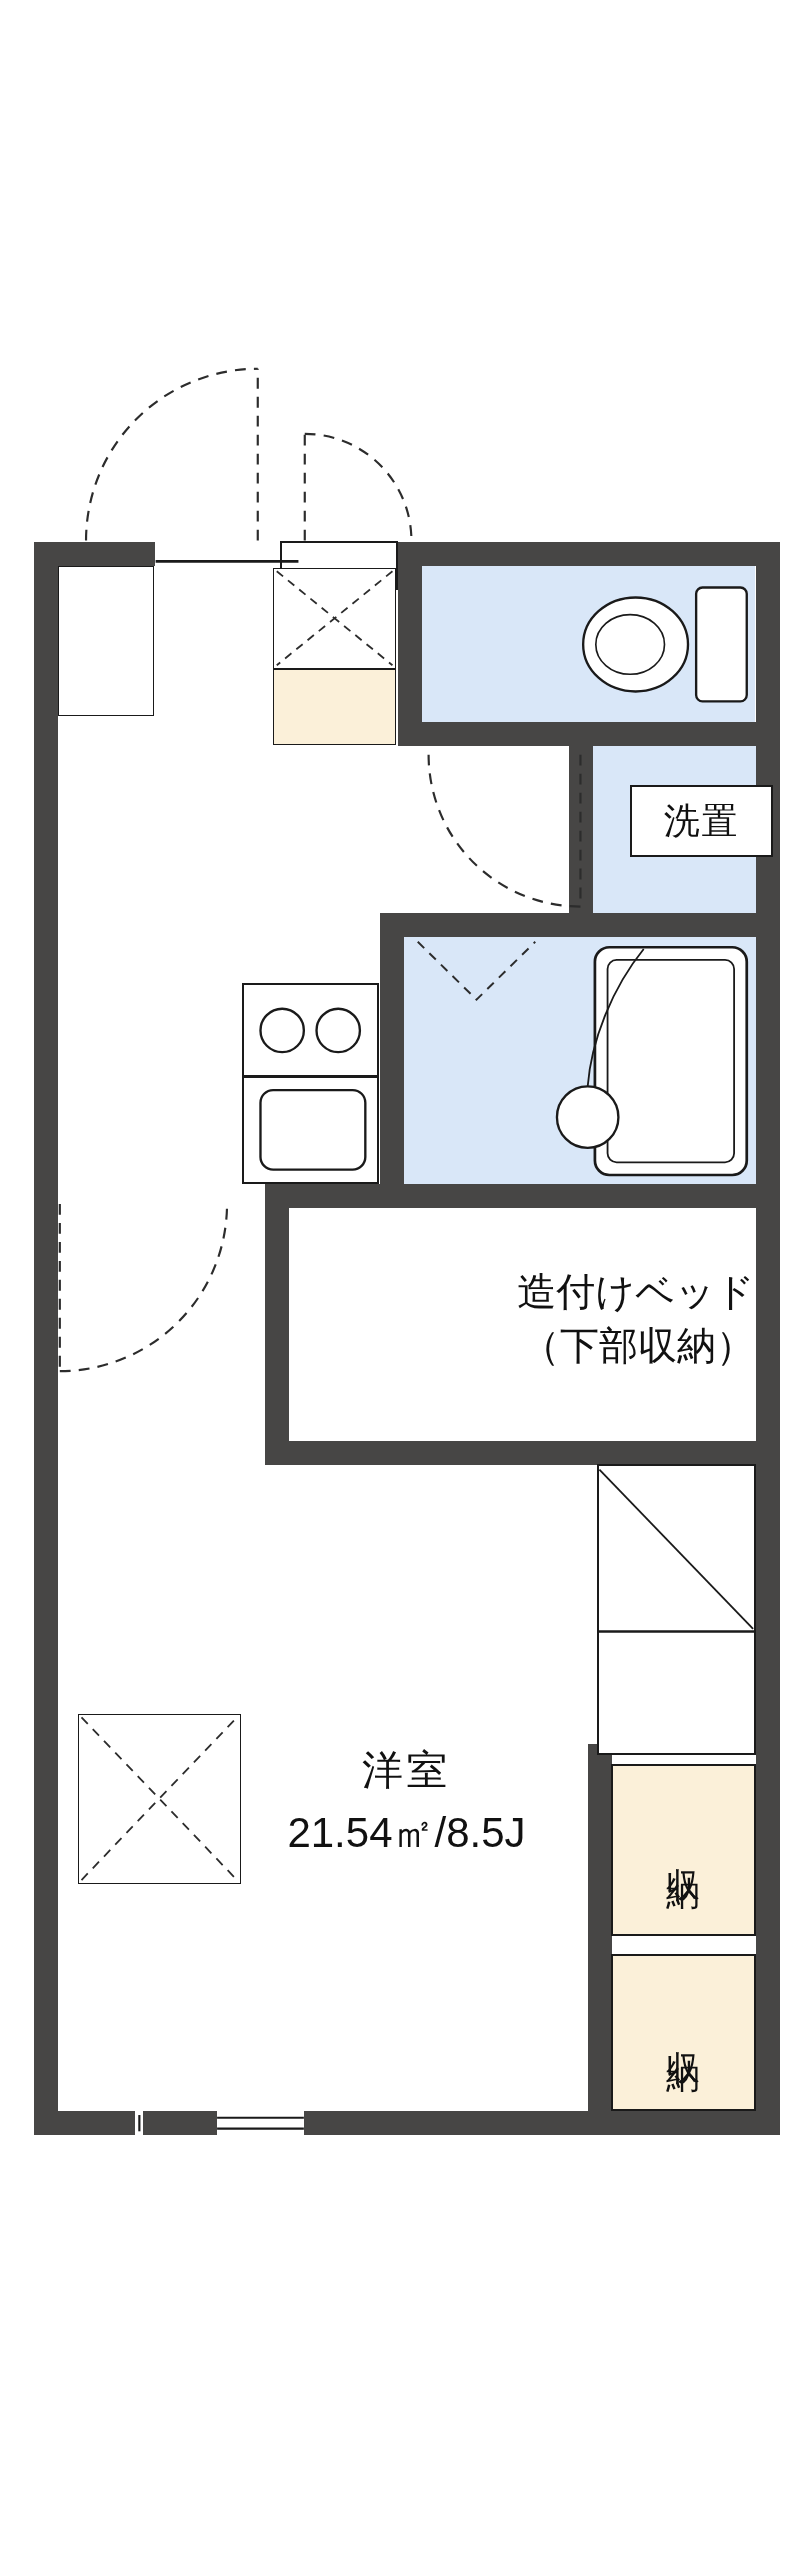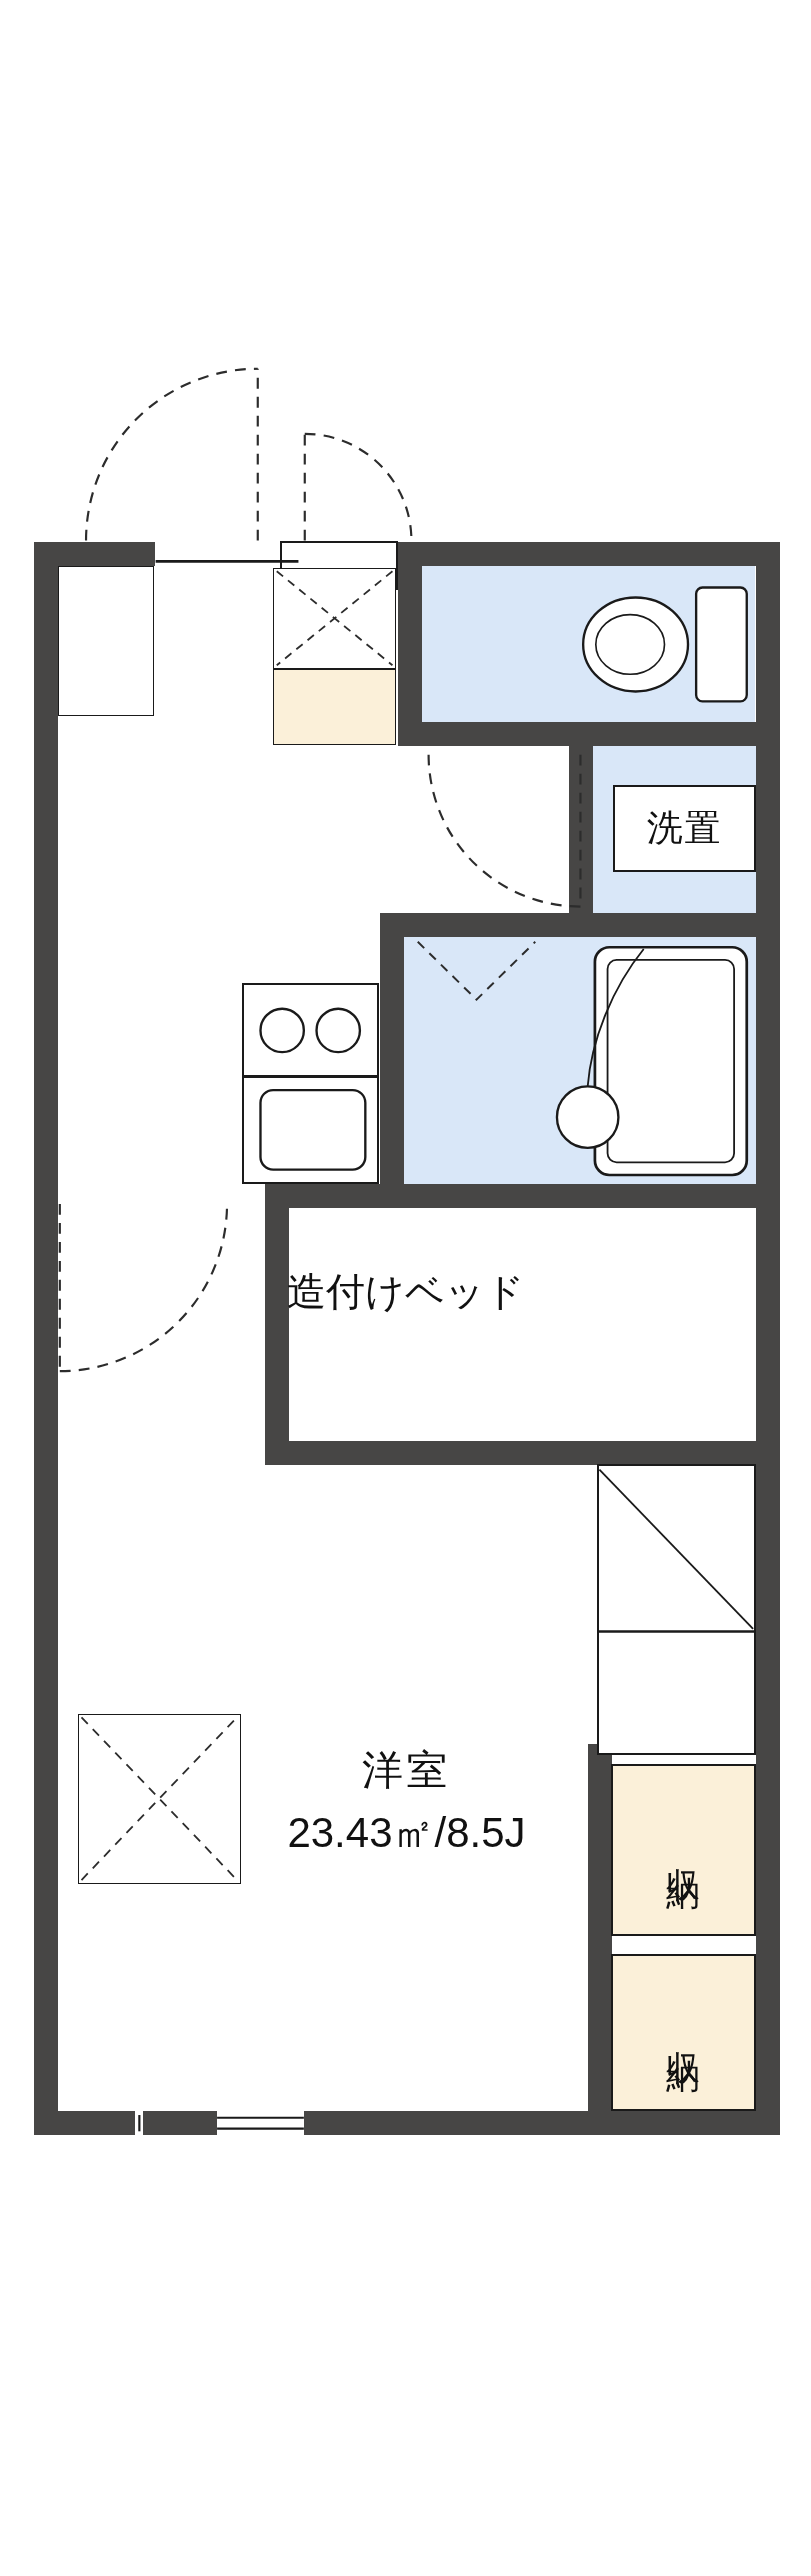--- a/index.html
+++ b/index.html
@@ -8,21 +8,21 @@
   .water{background:var(--water);}
   .wall{position:absolute;background:var(--wall);}
   .box{position:absolute;background:#fff;border:2.7px solid var(--line);box-sizing:border-box;}
   .box.thin{border-width:1.8px;}
   .box.cream{background:var(--cream);}
   .overlay{position:absolute;left:0;top:0;z-index:6;pointer-events:none;}
   .z3{z-index:3;} .z4{z-index:4;}
   .lbl{position:absolute;z-index:7;color:var(--text);}
   .center{display:flex;align-items:center;justify-content:center;}
   .laundry-box{font-size:36px;letter-spacing:1.8px;}
-  .bed-label{left:287px;top:1265px;width:468px;text-align:left;font-size:39px;line-height:1.38;}
+  .bed-label{left:287px;top:1265px;width:468px;text-align:right;font-size:39px;line-height:1.38;}
   .room-label{left:194px;top:1743px;width:425px;text-align:center;}
   .room-name{font-size:41px;letter-spacing:3.6px;}
   .room-area{font-size:42px;margin-top:7.2px;}
   .vtext{writing-mode:vertical-rl;text-orientation:upright;font-size:34px;letter-spacing:9px;}
   .storage{display:flex;align-items:center;justify-content:center;}
 </style>
 </head>
 <body>
 
 <div class="canvas">
@@ -47,43 +47,44 @@
   <div class="wall" style="left:265px;top:1184px;width:514px;height:23.5px;z-index:2"></div>
   <div class="wall" style="left:265px;top:1184px;width:23.5px;height:280px;z-index:2"></div>
   <div class="wall" style="left:265px;top:1441px;width:514px;height:23.5px;z-index:2"></div>
   <div class="wall" style="left:588px;top:1744px;width:23.5px;height:367px;z-index:2"></div>
 
   <div class="box z3" style="left:280px;top:541px;width:118px;height:49px"></div>
   <div class="box thin z3" style="left:58px;top:566px;width:96px;height:150px"></div>
   <div class="box thin z3" style="left:273px;top:568px;width:123px;height:101px"></div>
   <div class="box thin cream z3" style="left:273px;top:669px;width:123px;height:76px"></div>
 
-  <div class="box z4 center laundry-box" style="left:613px;top:785px;width:143px;height:87px">
+  <div class="box z4 center laundry-box" style="left:630px;top:785px;width:143px;height:72px">
     <span>洗置</span>
   </div>
 
   <div class="box z3" style="left:242px;top:983px;width:137px;height:94px"></div>
   <div class="box z3" style="left:242px;top:1076px;width:137px;height:108px"></div>
 
   <div class="box z3" style="left:597px;top:1464px;width:159px;height:291px"></div>
   <div class="box cream z3 storage" style="left:611px;top:1764px;width:145px;height:172px">
     <span class="vtext">収納</span>
   </div>
   <div class="box cream z3 storage" style="left:611px;top:1954px;width:145px;height:157px">
     <span class="vtext">収納</span>
   </div>
 
   <div class="box thin z3" style="left:78px;top:1714px;width:163px;height:170px"></div>
 
   <div class="lbl bed-label">
     <div>造付けベッド</div>
+    <div>（下部収納）</div>
   </div>
   <div class="lbl room-label">
     <div class="room-name">洋室</div>
-    <div class="room-area">23.43㎡/8.5J</div>
+    <div class="room-area">21.54㎡/8.5J</div>
   </div>
 
   <svg class="overlay" width="812" height="2576" viewBox="0 0 898 2850">
 
     <g stroke="#2c2c2c" stroke-width="2.4" fill="none" stroke-dasharray="12 9">
       <path d="M 95 598 A 190 190 0 0 1 285 408"></path>
       <path d="M 285 598 L 285 408"></path>
       <path d="M 337 480 A 118 118 0 0 1 455 598"></path>
       <path d="M 337 598 L 337 480"></path>
     </g>

